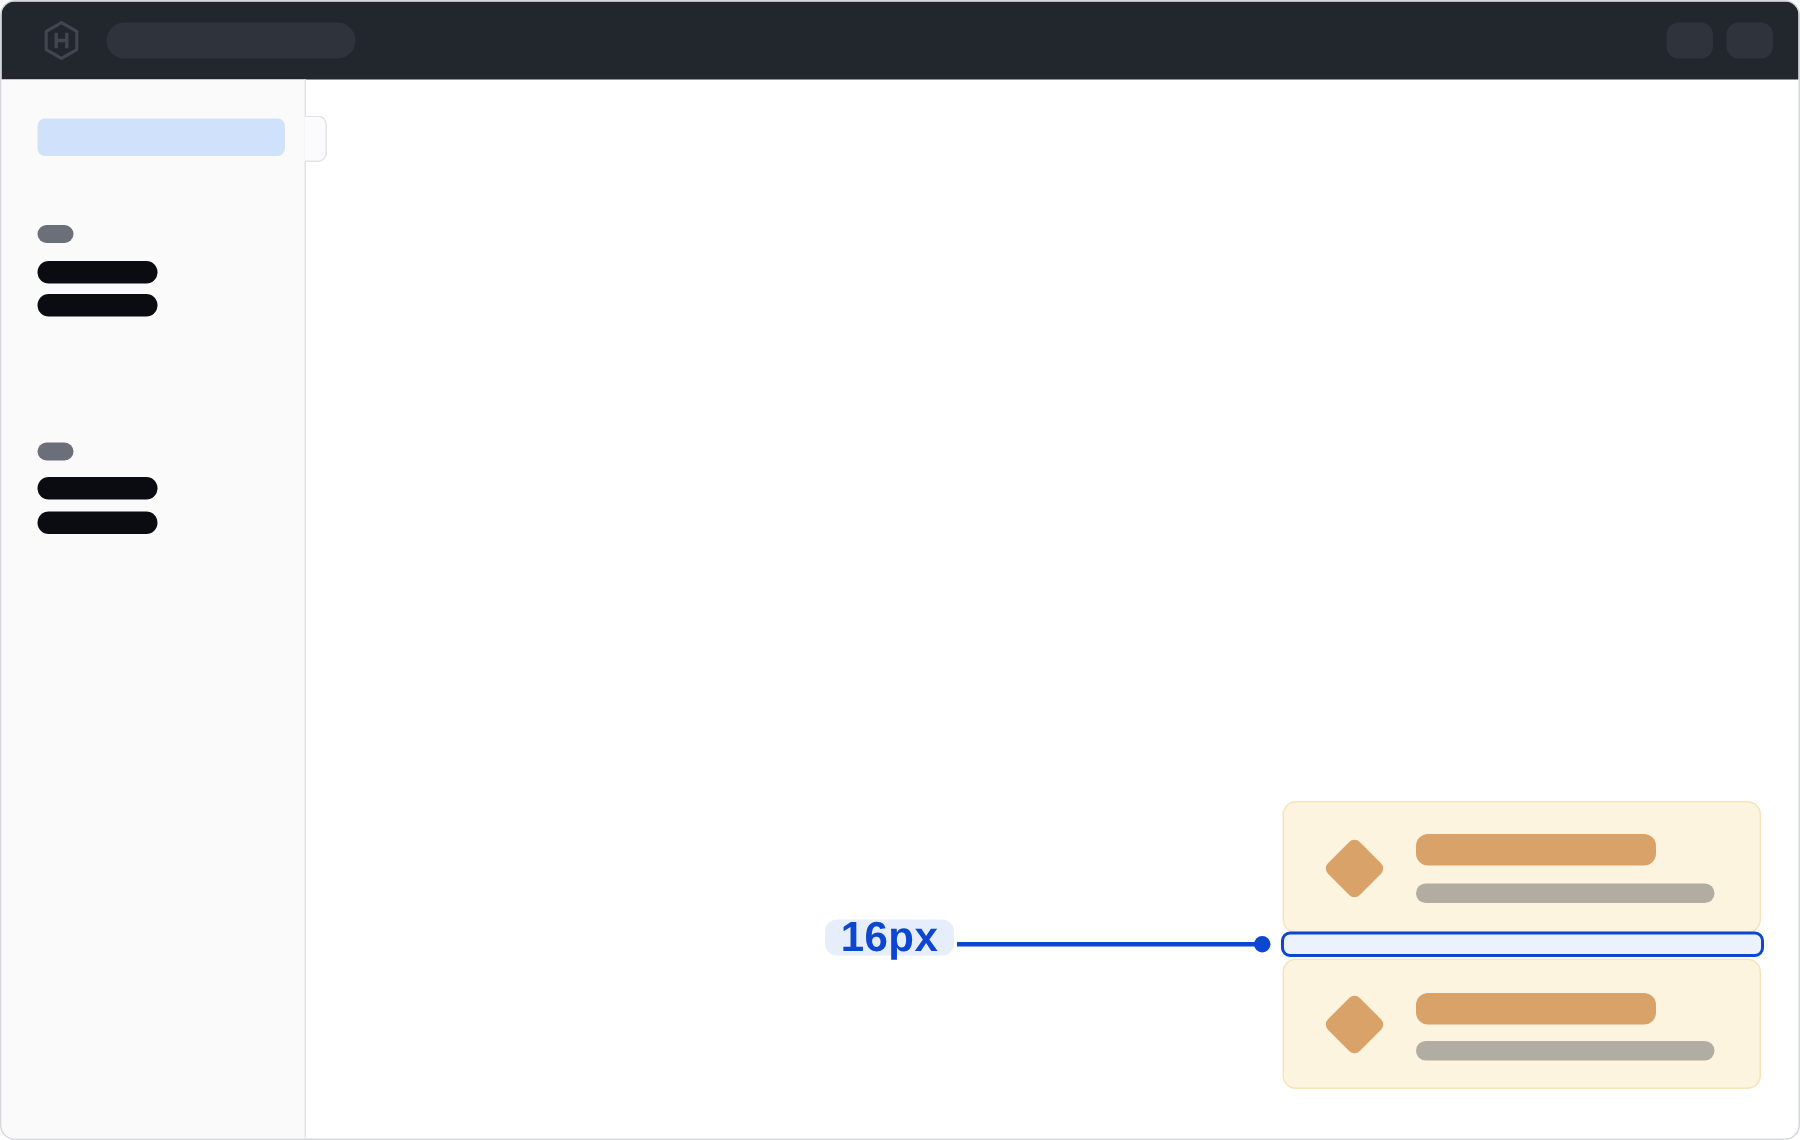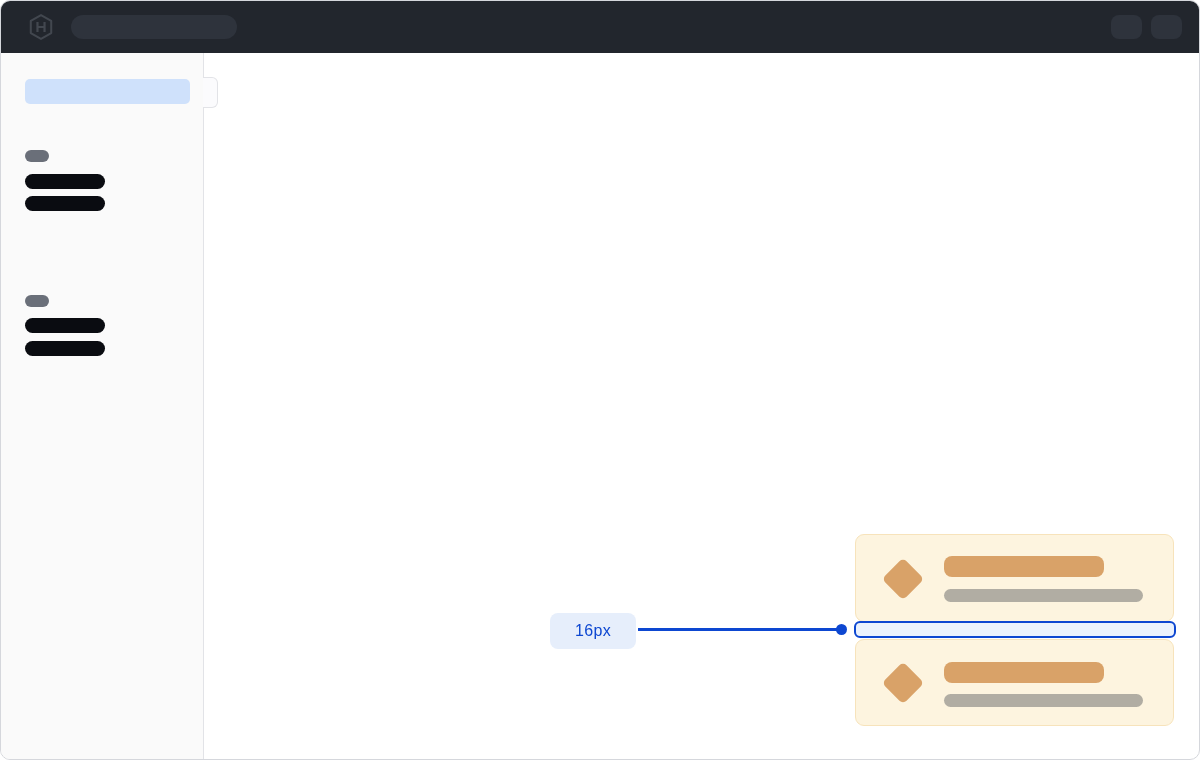--- a/index.html
+++ b/index.html
@@ -156,26 +156,26 @@
     position: absolute;
     left: 835px; top: 623px;
     width: 11px; height: 11px;
     border-radius: 50%;
     background: var(--accent-blue, #0d47d1);
     z-index: 2;
   }
   .measure-label {
     position: absolute;
     left: 549px; top: 612px;
-    width: 86px; height: 36px;
+    width: 86px; height: 24px;
     border-radius: 8px;
     background: var(--annotation-label-bg, #e6eefb);
     color: var(--accent-blue, #0d47d1);
-    font-size: 16px;
-    font-weight: 400;
+    font-size: 28px;
+    font-weight: 700;
     letter-spacing: 0.3px;
     display: flex;
     align-items: center;
     justify-content: center;
     z-index: 2;
   }
 </style>
 </head>
 <body>
 

